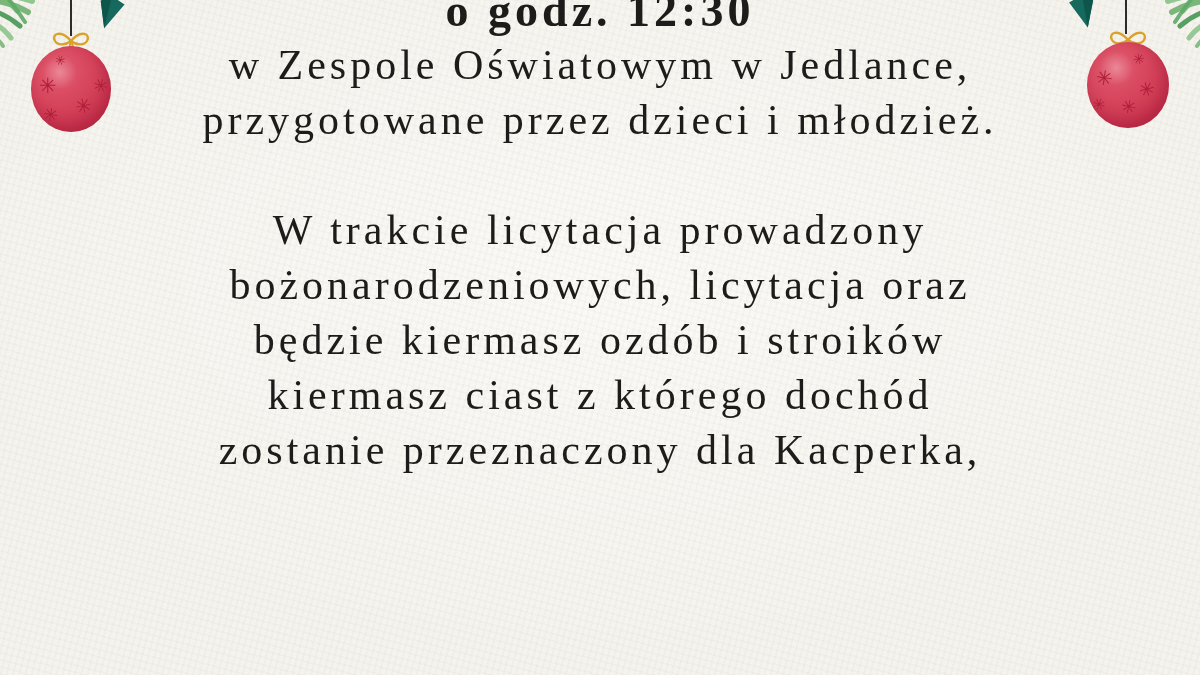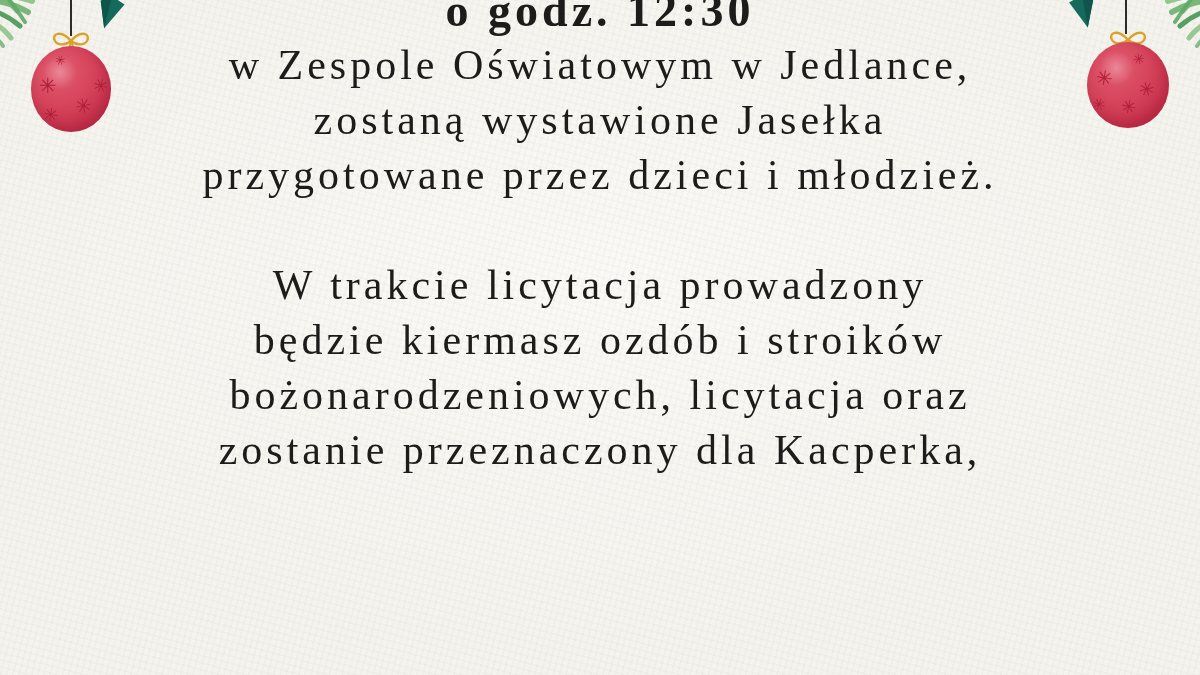--- a/index.html
+++ b/index.html
@@ -127,25 +127,25 @@
   </svg>
   <svg class="leaf leaf-right" width="30" height="34" viewBox="0 0 30 34">
     <path d="M14 0 L28 5 L14 33 L4 7 Z" fill="#16695d"></path>
     <path d="M14 0 L14 33 L4 7 Z" fill="#0e564c"></path>
   </svg>
 
   <div class="content">
     <div class="heading">o godz. 12:30</div>
     <div class="para">
         <div class="line">w Zespole Oświatowym w Jedlance,</div>
-        <div class="line">zostaną wystawione Jasełka</div>
         <div class="line">przygotowane przez dzieci i młodzież.</div>
       </div>
     <div class="para-gap"></div>
     <div class="para">
         <div class="line">W trakcie licytacja prowadzony</div>
+        <div class="line">bożonarodzeniowych, licytacja oraz</div>
         <div class="line">będzie kiermasz ozdób i stroików</div>
-        <div class="line">bożonarodzeniowych, licytacja oraz</div>
+        <div class="line">kiermasz ciast z którego dochód</div>
         <div class="line">zostanie przeznaczony dla Kacperka,</div>
       </div>
   </div>
 
 </div>
 
 </body></html>

